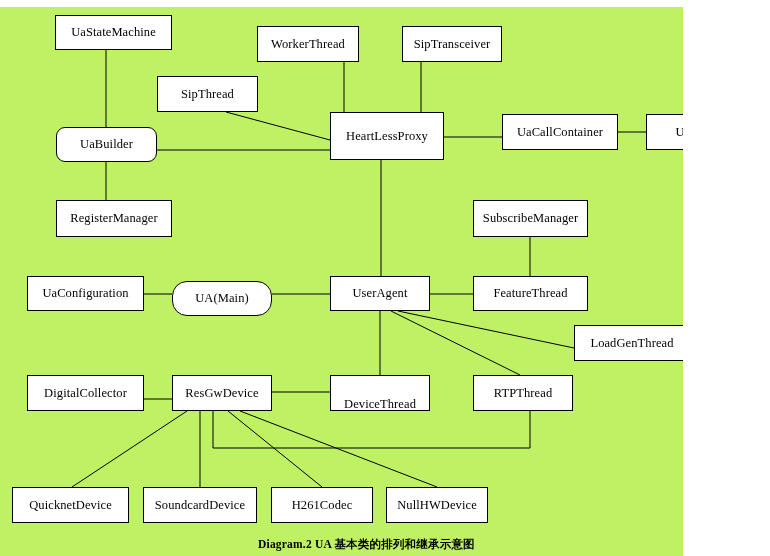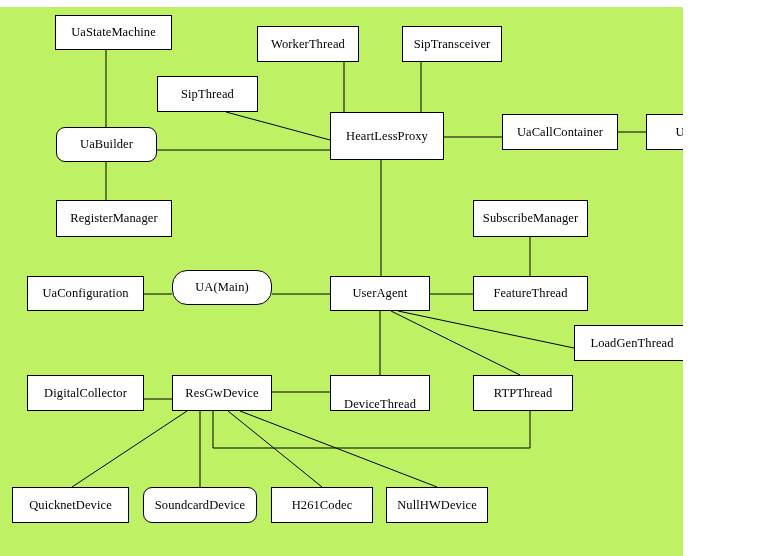--- a/index.html
+++ b/index.html
@@ -107,21 +107,21 @@
       </div>
       <div class="node" style="left: 56px; top: 193px; width: 116px; height: 37px;">
         <span>RegisterManager</span>
       </div>
       <div class="node" style="left: 473px; top: 193px; width: 115px; height: 37px;">
         <span>SubscribeManager</span>
       </div>
       <div class="node" style="left: 27px; top: 269px; width: 117px; height: 35px;">
         <span>UaConfiguration</span>
       </div>
-      <div class="node" style="left: 172px; top: 263px; width: 100px; height: 35px; border-radius: 15px;">
+      <div class="node" style="left: 172px; top: 274px; width: 100px; height: 35px; border-radius: 15px;">
         <span>UA(Main)</span>
       </div>
       <div class="node" style="left: 330px; top: 269px; width: 100px; height: 35px;">
         <span>UserAgent</span>
       </div>
       <div class="node" style="left: 473px; top: 269px; width: 115px; height: 35px;">
         <span>FeatureThread</span>
       </div>
       <div class="node" style="left: 574px; top: 318px; width: 116px; height: 36px;">
         <span>LoadGenThread</span>
@@ -134,25 +134,26 @@
       </div>
       <div class="node" style="left: 330px; top: 368px; width: 100px; height: 36px; align-items: flex-end;">
         <span>DeviceThread</span>
       </div>
       <div class="node" style="left: 473px; top: 368px; width: 100px; height: 36px;">
         <span>RTPThread</span>
       </div>
       <div class="node" style="left: 12px; top: 480px; width: 117px; height: 36px;">
         <span>QuicknetDevice</span>
       </div>
-      <div class="node" style="left: 143px; top: 480px; width: 114px; height: 36px; border-radius: 9px;">
+      <div class="node" style="left: 143px; top: 480px; width: 114px; height: 36px;">
         <span>SoundcardDevice</span>
       </div>
       <div class="node" style="left: 271px; top: 480px; width: 102px; height: 36px;">
         <span>H261Codec</span>
       </div>
       <div class="node" style="left: 386px; top: 480px; width: 102px; height: 36px;">
         <span>NullHWDevice</span>
       </div>
     </div>
 
+  <div class="caption" style="left: 258px; top: 530px;">Diagram.2 UA 基本类的排列和继承示意图</div>
 
 </div>
 
 </body></html>

